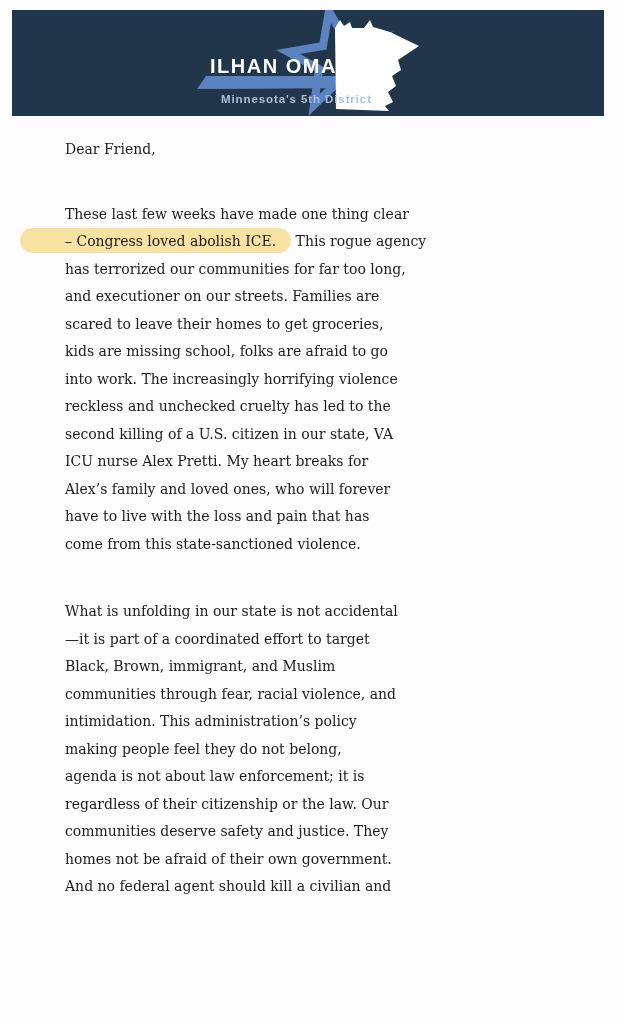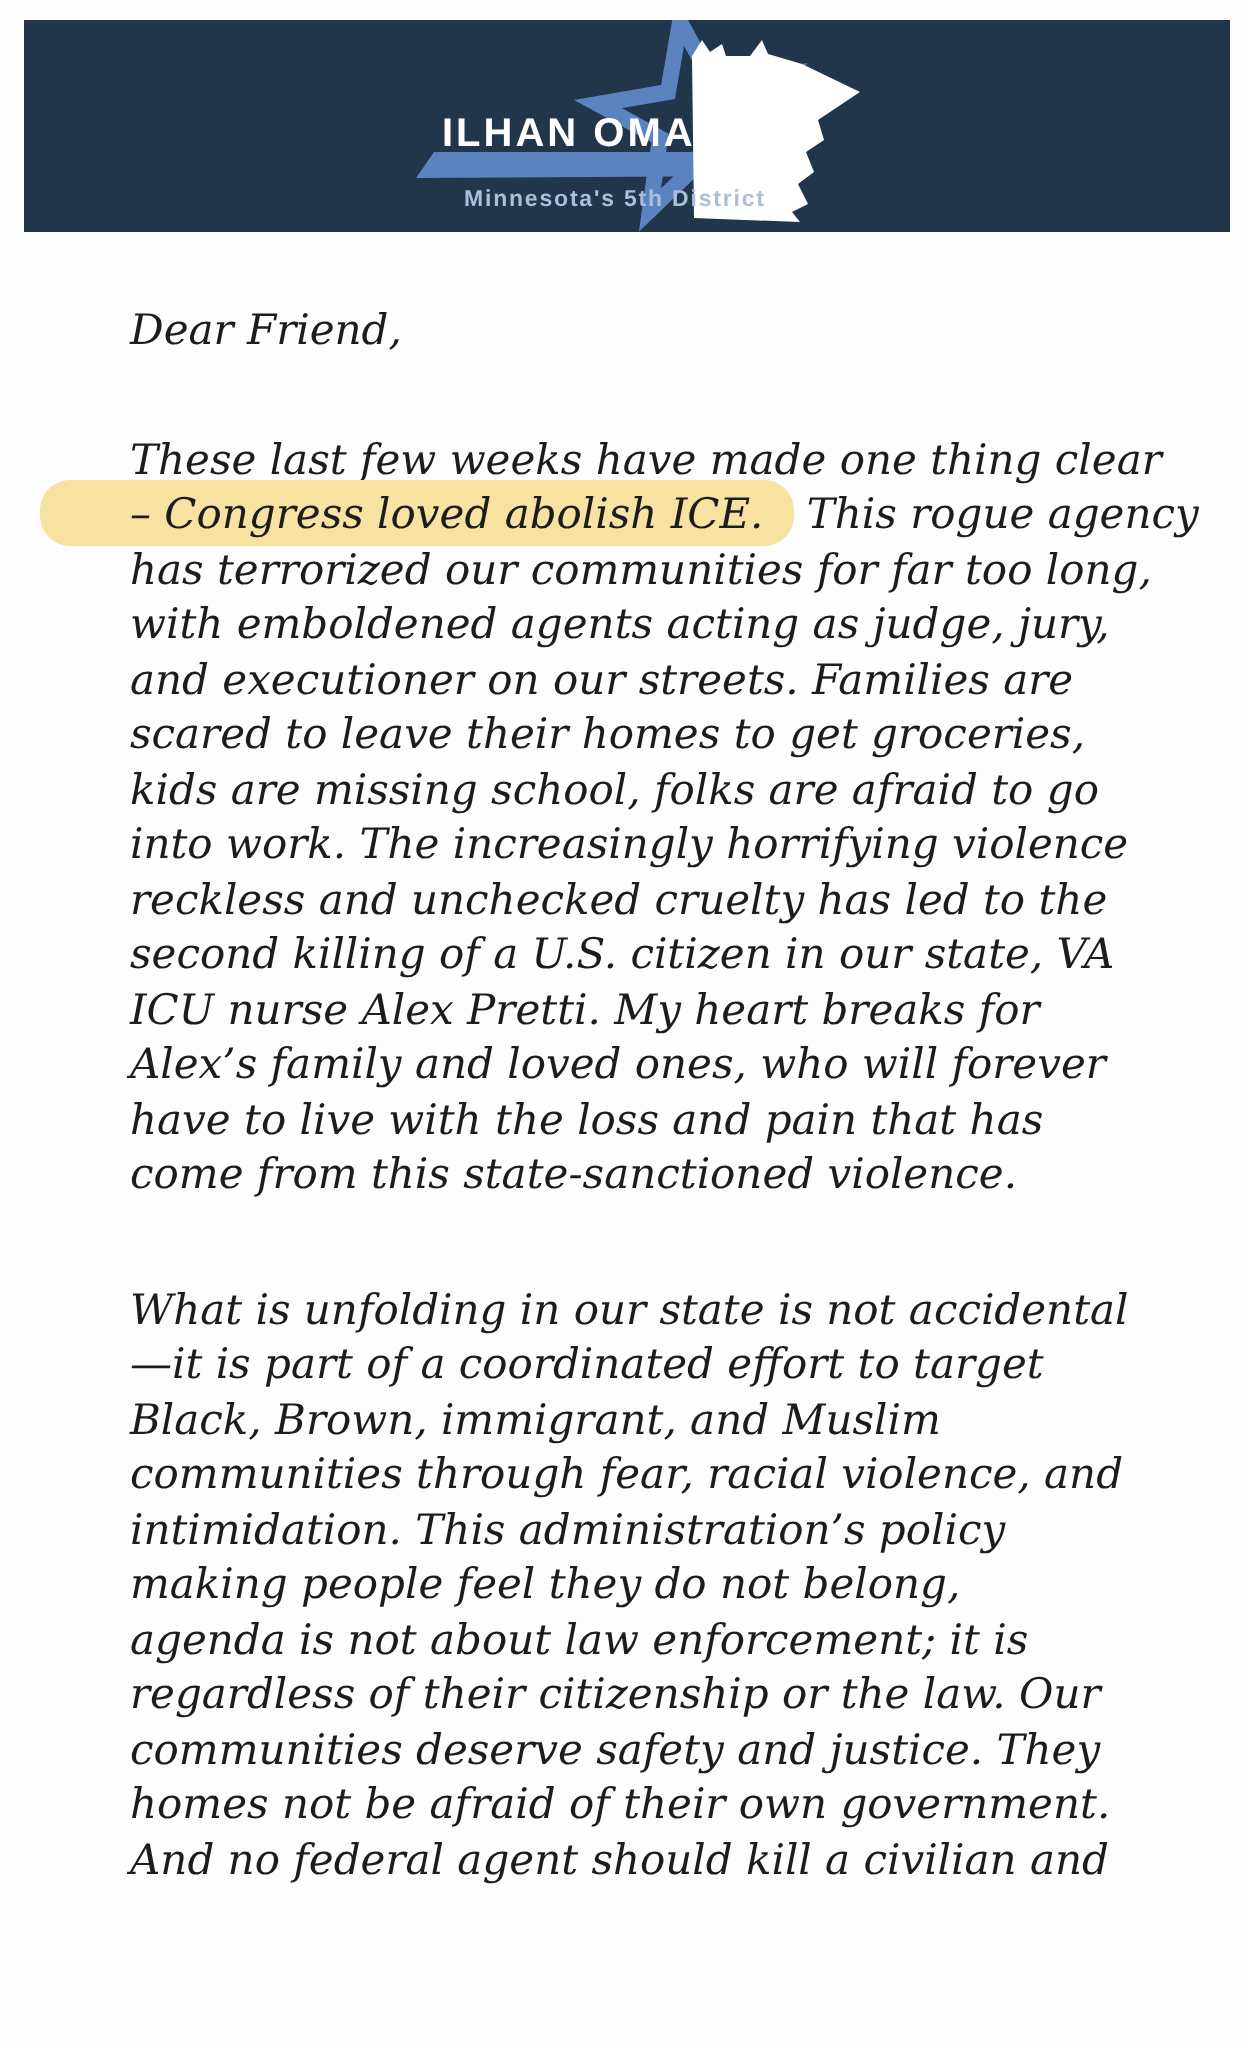--- a/index.html
+++ b/index.html
@@ -15,44 +15,42 @@
     background: #fdfdfd;
   }
   
   .banner {
     position: absolute;
     left: 12px; top: 10px;
     width: 592px; height: 106px;
     background: var(--banner-bg, #22364b);
     display: flex; align-items: center; justify-content: center;
     overflow: hidden;
-    padding-left: 11px;
   }
   .logo-svg { display: block; }
   .logo-name {
     font-family: "Liberation Sans", "DejaVu Sans", sans-serif;
     font-weight: bold;
     letter-spacing: 1.5px;
     fill: #ffffff;
   }
   .logo-district {
     font-family: "Liberation Sans", "DejaVu Sans", sans-serif;
     font-weight: 600;
     letter-spacing: 0.9px;
     fill: var(--district-color, #aabfd9);
   }
   
   .letter {
     position: absolute;
-    left: 65px; top: 152px;
+    left: 65px; top: 136px;
     width: 525px;
     color: var(--text-color, #1c1c1c);
-    font-size: 21px;
+    font-size: 14px;
     line-height: 27.5px;
-    font-style: italic;
   }
   .salutation { margin: 0 0 37px 0; }
   .paragraph { margin: 0; }
   .paragraph + .paragraph { margin-top: 40px; }
   .line { white-space: nowrap; }
   .hl {
     background: var(--hl-color, #f8e2a2);
     border-radius: 15px;
     padding: 5px 15px 4px 45px;
     margin-left: -45px;
@@ -79,21 +77,20 @@
       <text class="logo-district" x="63" y="93" font-size="11.5">Minnesota's 5th District</text>
     </svg>
   </header>
 
   <main class="letter">
     <p class="salutation">Dear Friend,</p>
     <div class="paragraph">
         <div class="line"><span>These last few weeks have made one thing clear</span></div>
         <div class="line"><span class="hl">– Congress loved abolish ICE.</span><span> This rogue agency</span></div>
         <div class="line"><span>has terrorized our communities for far too long,</span></div>
-        <div class="line"><span>with emboldened agents acting as judge, jury,</span></div>
         <div class="line"><span>and executioner on our streets. Families are</span></div>
         <div class="line"><span>scared to leave their homes to get groceries,</span></div>
         <div class="line"><span>kids are missing school, folks are afraid to go</span></div>
         <div class="line"><span>into work. The increasingly horrifying violence</span></div>
         <div class="line"><span>reckless and unchecked cruelty has led to the</span></div>
         <div class="line"><span>second killing of a U.S. citizen in our state, VA</span></div>
         <div class="line"><span>ICU nurse Alex Pretti. My heart breaks for</span></div>
         <div class="line"><span>Alex’s family and loved ones, who will forever</span></div>
         <div class="line"><span>have to live with the loss and pain that has</span></div>
         <div class="line"><span>come from this state-sanctioned violence.</span></div>

